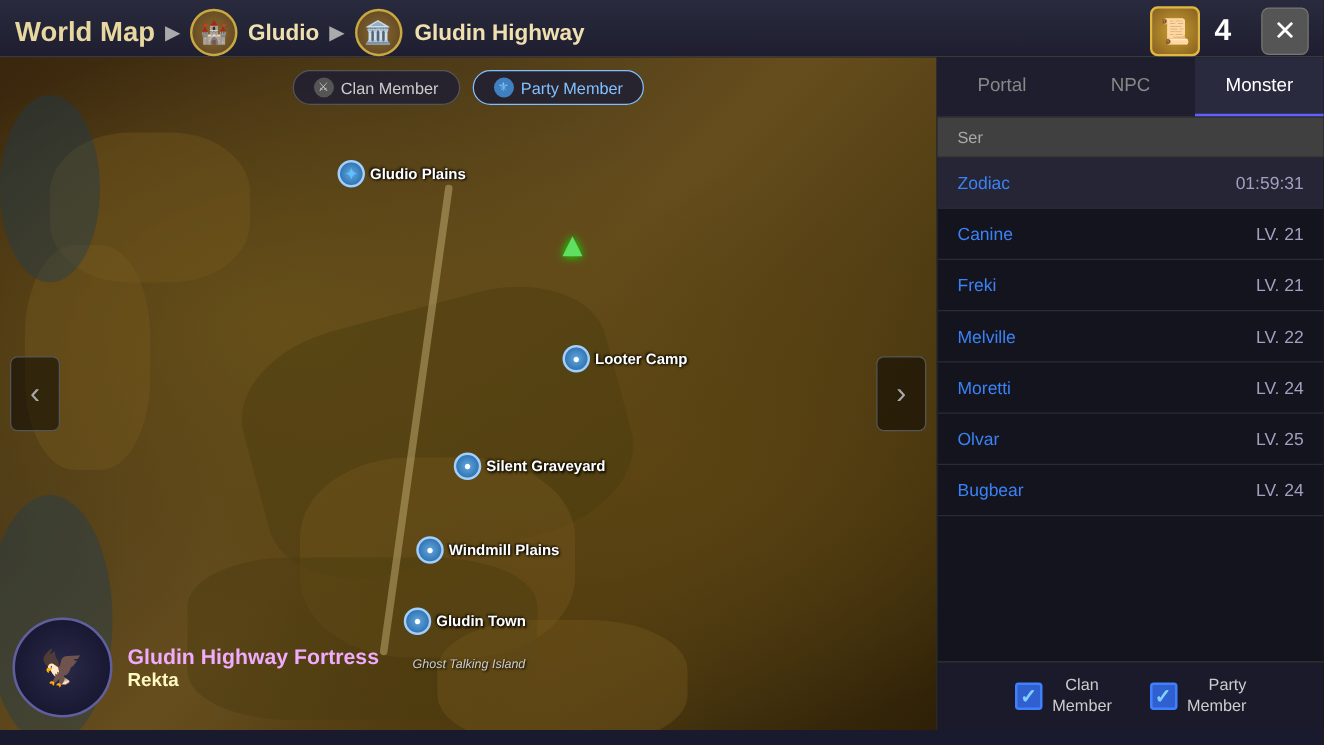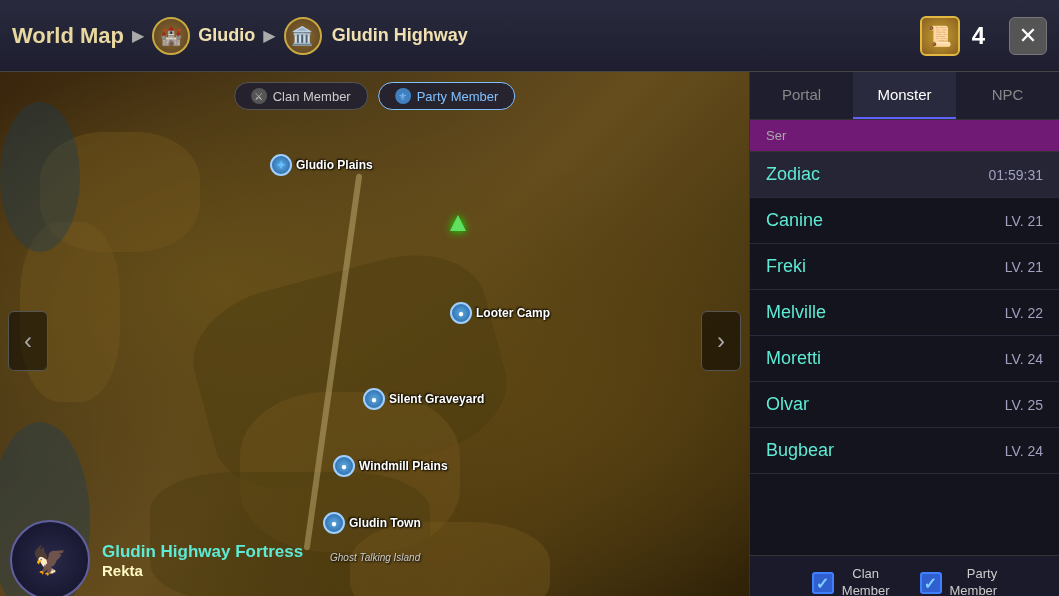--- a/index.html
+++ b/index.html
@@ -8,24 +8,24 @@
       height: 596px;
       background: #1a1a2e;
       font-family: 'Arial', sans-serif;
       overflow: hidden;
       color: #fff;
     }
 
     
     .top-bar {
       display: flex;
-      align-items: center;
+      align-items: flex-end;
       background: linear-gradient(180deg, #2a2a3e 0%, #1e1e30 100%);
       border-bottom: 1px solid #444;
-      height: 72px;
+      height: 46px;
       padding: 0 12px;
       gap: 8px;
     }
     .top-bar-left {
       display: flex;
       align-items: center;
       gap: 8px;
     }
     .world-map-title {
       font-size: 22px;
@@ -237,21 +237,21 @@
       justify-content: center;
       font-size: 28px;
     }
     .emblem-info {
       display: flex;
       flex-direction: column;
     }
     .emblem-name {
       font-size: 17px;
       font-weight: bold;
-      color: #5eead4;
+      color: #f0abfc;
     }
     .emblem-rank {
       font-size: 15px;
       color: #fef9c3;
       font-weight: 600;
     }
 
     
     .right-panel {
       width: 310px;
@@ -284,39 +284,39 @@
 
     
     .monster-list {
       flex: 1;
       overflow-y: auto;
     }
     .monster-list-header {
       display: flex;
       justify-content: space-between;
       padding: 8px 16px;
-      background: #701a75;
+      background: #404040;
       font-size: 13px;
       color: #aaa;
       border-bottom: 1px solid #333;
     }
     .monster-row {
       display: flex;
       justify-content: space-between;
       align-items: center;
       padding: 12px 16px;
       border-bottom: 1px solid #2a2a3a;
       cursor: pointer;
     }
     .monster-row.highlighted {
       background: #252535;
     }
     .monster-name {
-      font-size: 18px;
-      color: #5eead4;
+      font-size: 14px;
+      color: #3b82f6;
     }
     .monster-level {
       font-size: 14px;
       color: #a0a0c0;
     }
     .monster-timer {
       font-size: 14px;
       color: #a0a0c0;
     }
 
@@ -482,25 +482,25 @@
     </div>
 
   </div>
 
   <div class="right-panel">
 
     <div class="tab-bar">
       <div class="tab">
         <span>Portal</span>
       </div>
+      <div class="tab">
+        <span>NPC</span>
+      </div>
       <div class="tab active">
         <span>Monster</span>
-      </div>
-      <div class="tab">
-        <span>NPC</span>
       </div>
     </div>
 
     <div class="monster-list-header">
       <span>Ser</span>
       <span></span>
     </div>
 
     <div class="monster-list">
 

